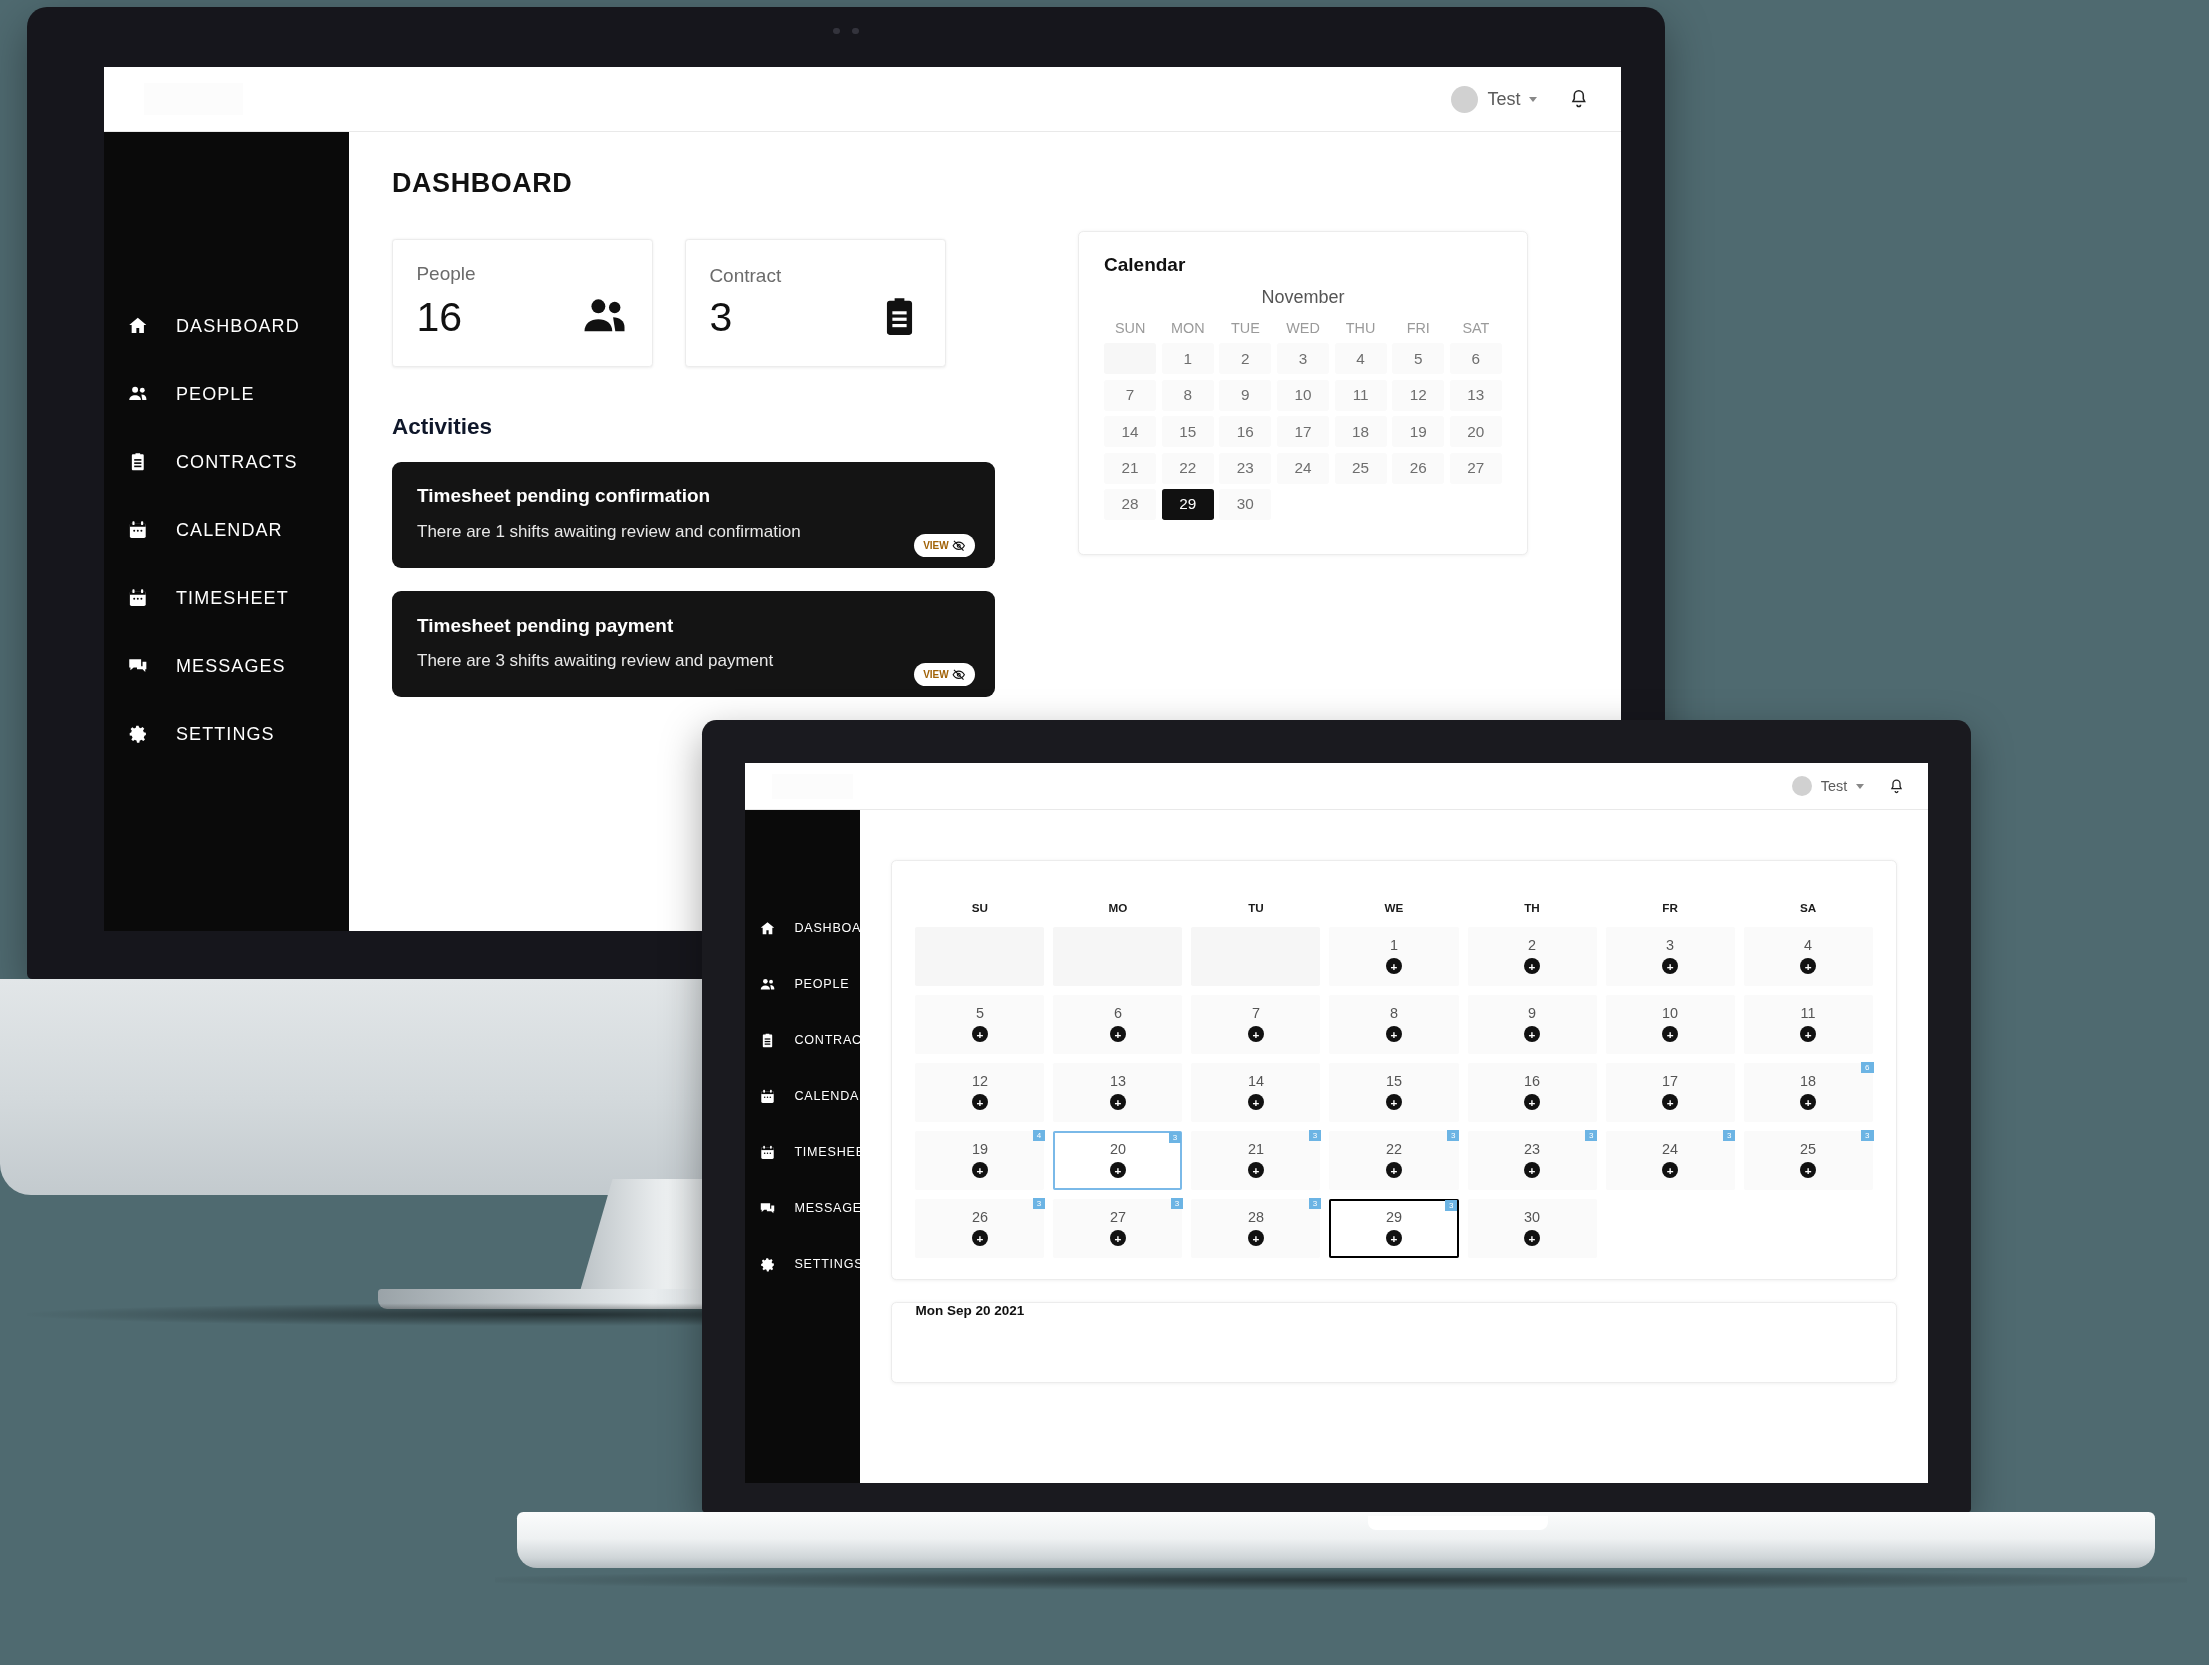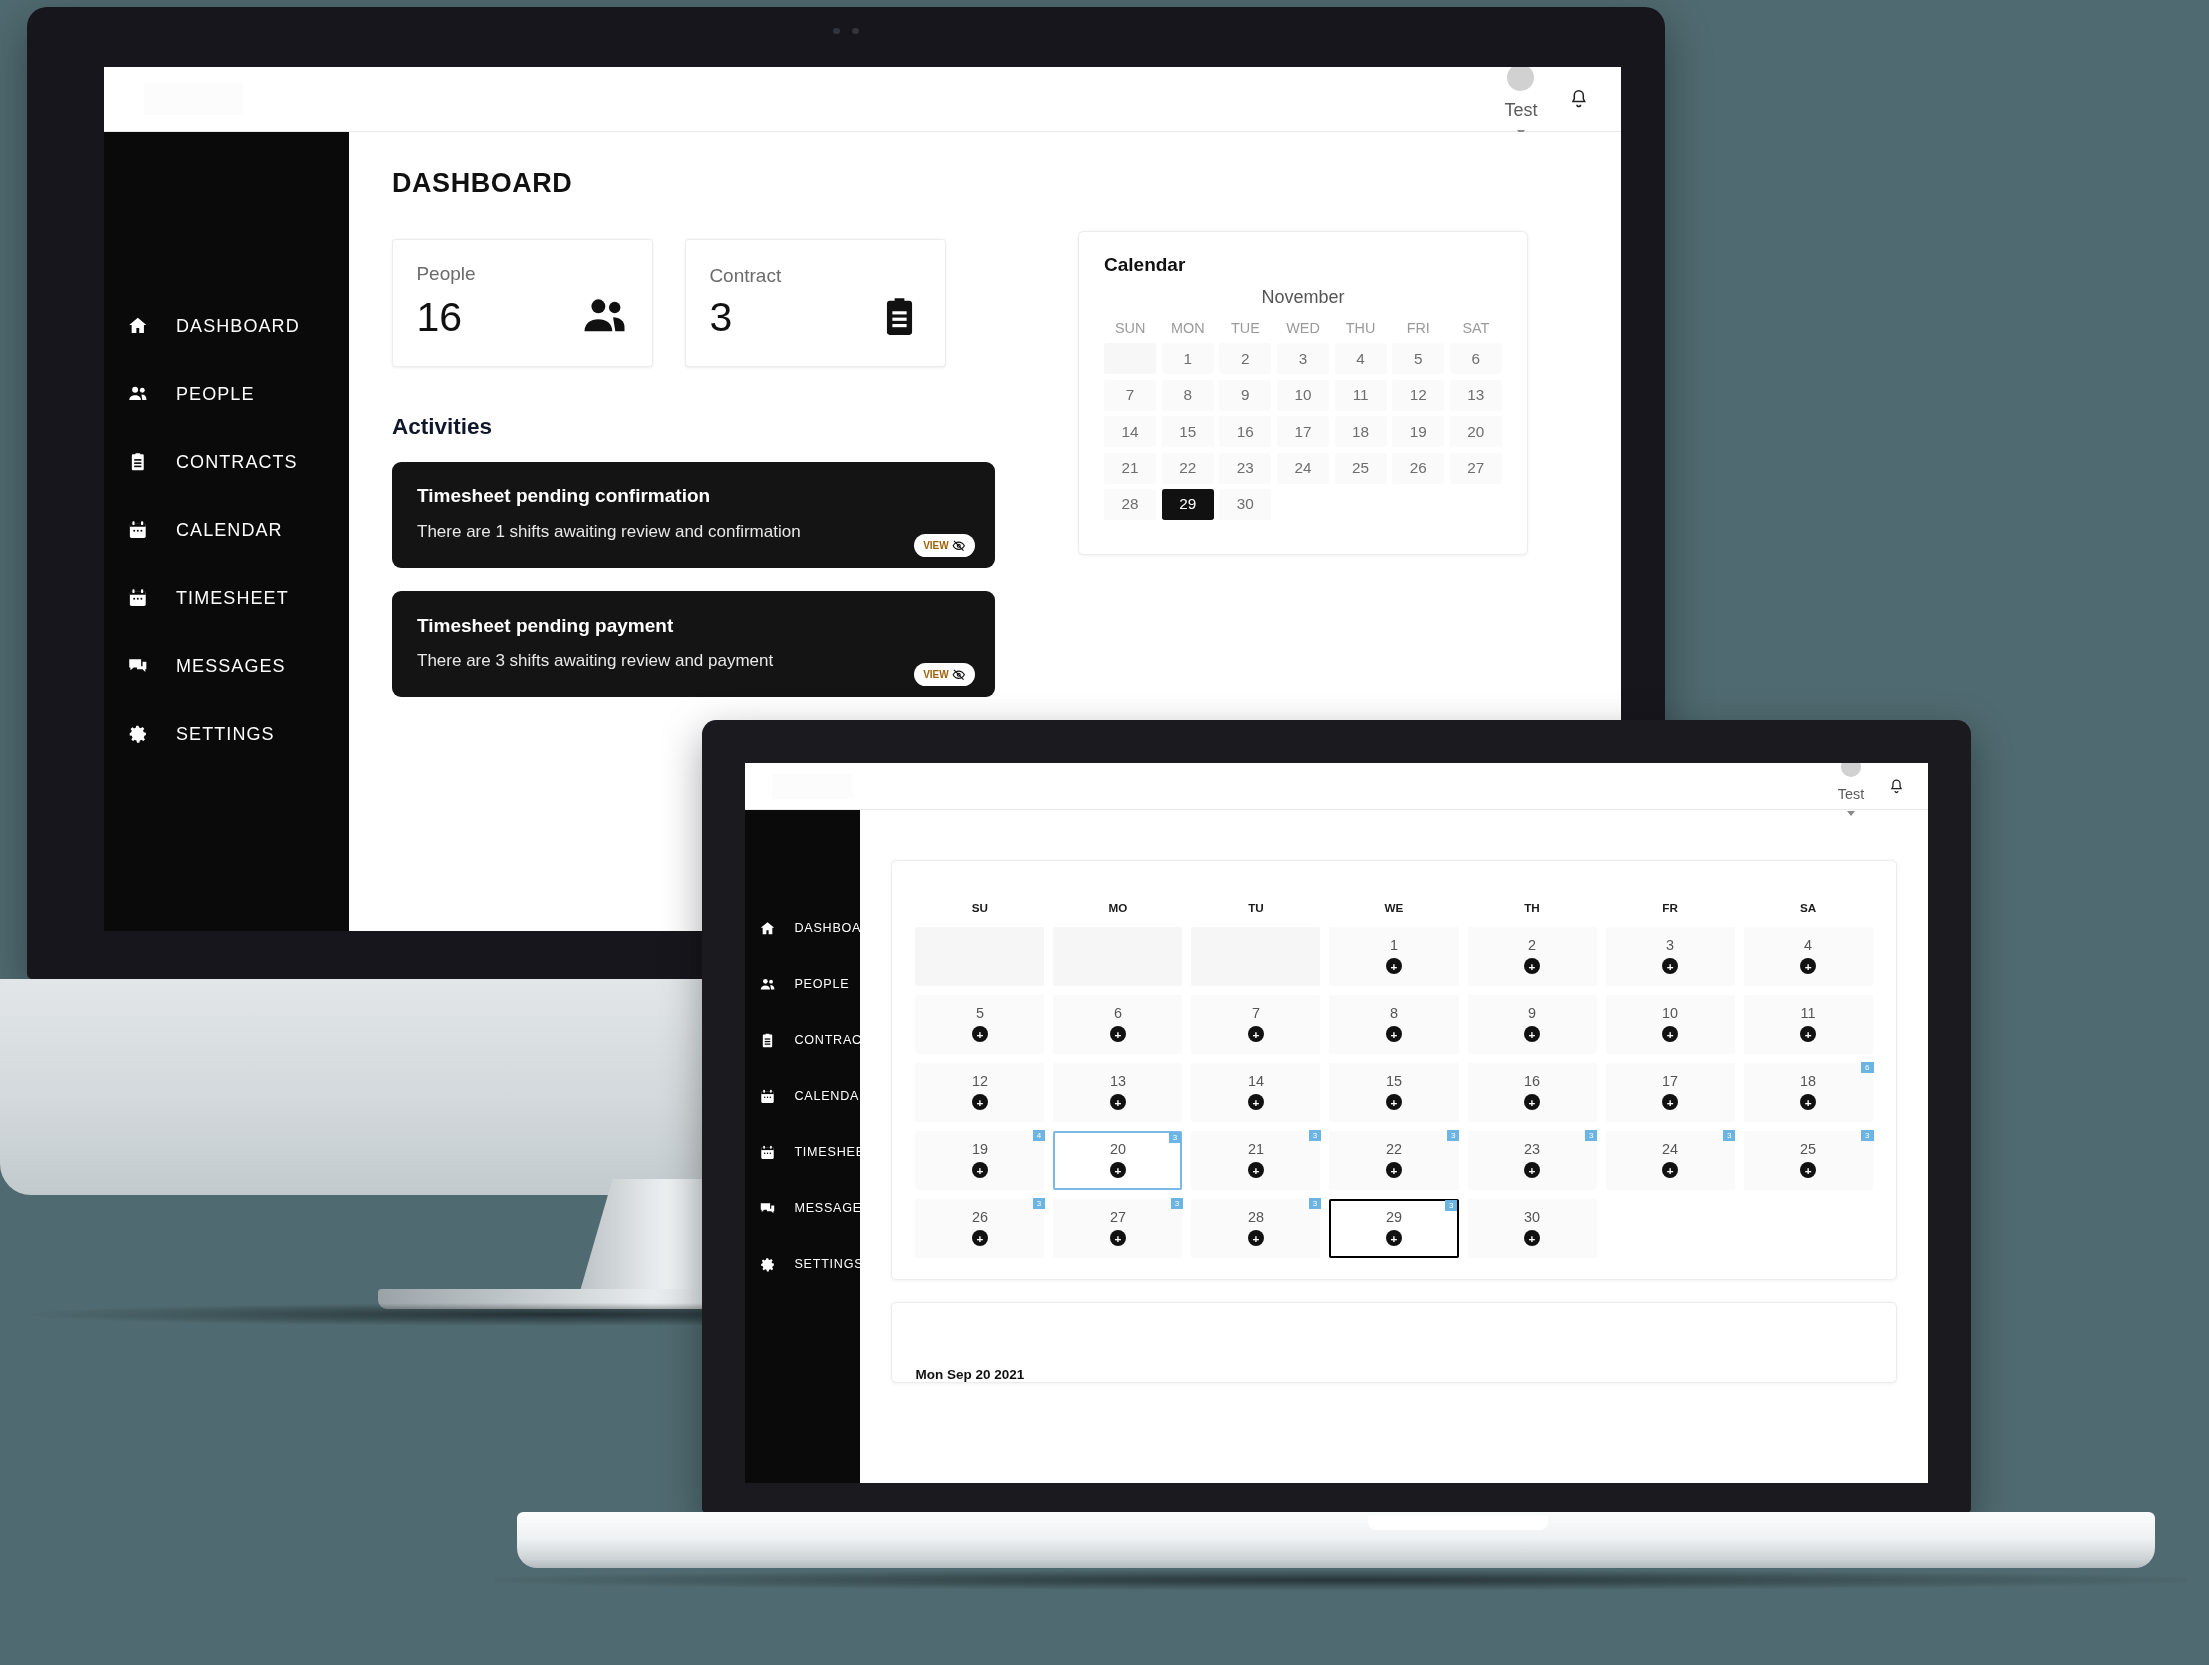--- a/index.html
+++ b/index.html
@@ -69,21 +69,21 @@
   }
   .lap-shadow {
     position:absolute; left:-207px; top:850px; width:1692px; height:20px;
     background: radial-gradient(ellipse at center, rgba(0,0,0,.5) 0%, rgba(0,0,0,0) 75%);
   }
 
   
   .topbar { display:flex; align-items:center; justify-content:flex-end;
     background:#fff; border-bottom:0.9px solid #e9e9e9; }
   .logo-ph { position:absolute; background:#fcfcfc; }
-  .user-wrap { display:flex; align-items:center; gap:9px;flex-direction:column; }
+  .user-wrap { display:flex; align-items:center; gap:9px; }
   .avatar { border-radius:50%; background:#d1d1d1; }
   .uname { color:#5b5b5b; }
   .caret { width:0;height:0;border-left:4.5px solid transparent;border-right:4.5px solid transparent;
     border-top:5.4px solid #888; }
 
   .sidenav { background:#0a0a0a; height:100%; }
   .nav-item { display:flex; align-items:center; color:#fff; letter-spacing:.06em; }
   .nav-item svg { fill:#fff; flex:none; }
 
   .content { background:#fff; height:100%; overflow:hidden; }
@@ -121,21 +121,21 @@
     display:flex; flex-direction:column; align-items:center; justify-content:center; }
   .sched-cell.blank { background:#f6f6f6; }
   .sched-cell.sel { background:#fff; border:2.7px solid #7ab9e8; }
   .sched-cell.today { background:#fff; border:2.7px solid #000; }
   .sc-num { color:#555; line-height:1; }
   .sc-plus { border-radius:50%; background:#111; color:#fff;
     display:flex; align-items:center; justify-content:center; font-weight:700; line-height:1; }
   .sc-badge { position:absolute; background:#6cb4e4; color:#fff; text-align:center;
     line-height:1; display:flex; align-items:center; justify-content:center; }
   .day-footer { background:#fff; border:0.9px solid #ececec; border-radius:5.4px;
-    box-shadow:0 0.9px 3.6px rgba(0,0,0,.06); display:flex; align-items:flex-end; }
+    box-shadow:0 0.9px 3.6px rgba(0,0,0,.06); display:flex; align-items:flex-start; }
   .day-footer span { font-weight:700; color:#111; }
 </style>
 </head>
 <body>
 
 <div id="imac">
   <div class="imac-bezel">
     <div class="imac-cam">
         <i></i>
         <i></i>

